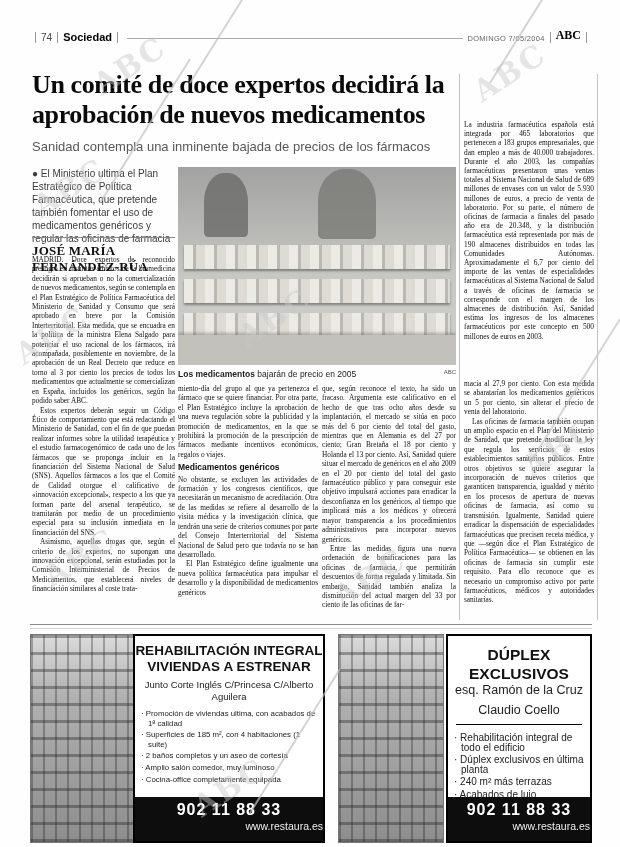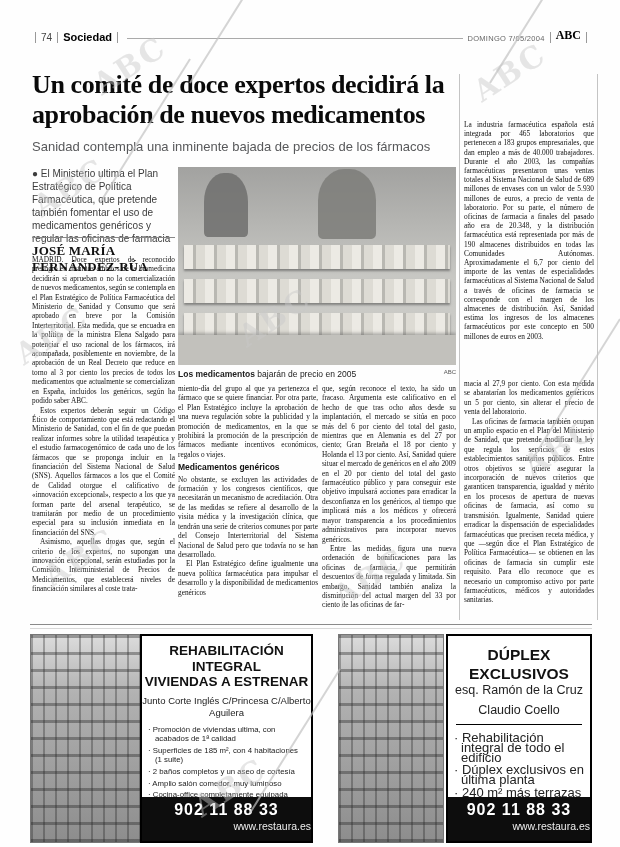--- a/index.html
+++ b/index.html
@@ -72,31 +72,31 @@
           border-top:1px solid #8a8a8a;border-bottom:1px solid #d8d8d8;}
   .bldg{position:absolute;top:634px;height:209px;overflow:hidden;border:1px solid #777;box-sizing:border-box;
         background:
           repeating-linear-gradient(0deg, rgba(35,35,35,.38) 0 3px, rgba(0,0,0,0) 3px 17px),
           repeating-linear-gradient(90deg, rgba(25,25,25,.30) 0 2px, rgba(0,0,0,0) 2px 12px),
           linear-gradient(180deg,#dcdcdc 0%,#b2b2b2 28%,#8d8d8d 100%);}
   #bldg-left{left:30px;width:118px;}
   #bldg-right{left:338px;width:106px;}
   .adpanel{position:absolute;top:634px;height:209px;background:#fff;border:2px solid #000;
            box-sizing:border-box;font-family:"Liberation Sans", sans-serif;overflow:hidden;}
-  #ad-left{left:140px;width:173px;}
+  #ad-left{left:133px;width:192px;}
   #ad-right{left:446px;width:146px;}
   .ad-title{font-weight:bold;text-align:center;margin-top:7px;line-height:1.15;}
   #ad-left .ad-title{font-size:13.5px;}
   #ad-right .ad-title{font-size:15.5px;margin-top:10px;}
   .ad-sub{text-align:center;margin-top:5px;color:#222;}
   #ad-left .ad-sub{font-size:9.5px;line-height:12px;}
   #ad-right .ad-sub{font-size:12.5px;line-height:15px;}
   .ad-bullets{list-style:none;margin:6px 4px 0 6px;padding:0;color:#222;}
   #ad-left .ad-bullets{font-size:7.8px;line-height:9.6px;}
-  #ad-right .ad-bullets{font-size:13px;line-height:10.2px;margin-top:8px;}
+  #ad-right .ad-bullets{font-size:10px;line-height:10.2px;margin-top:8px;}
   .ad-bullets li{margin-bottom:2px;padding-left:7px;text-indent:-7px;}
   .ad-bullets li:before{content:"· ";}
   .ad-bar{position:absolute;left:0;right:0;bottom:0;height:44px;background:#0d0d0d;color:#fff;
           text-align:center;padding-top:4px;box-sizing:border-box;}
   .ad-phone{font-weight:bold;font-size:16px;letter-spacing:1px;}
   .ad-url{font-size:10.5px;color:#eee;margin-top:1px;text-align:right;}
   .ad-divider{height:1px;background:#000;margin:6px 8px 0 8px;}
 </style>
 </head>
 <body>

